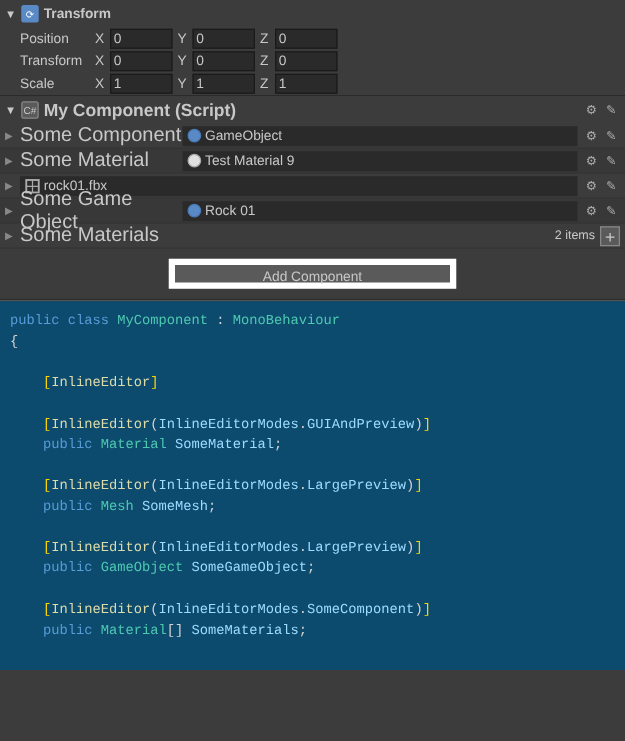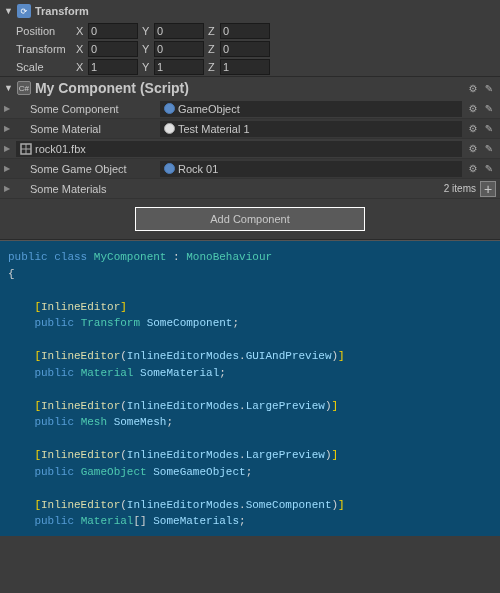--- a/index.html
+++ b/index.html
@@ -152,22 +152,21 @@
     }
     .comp-row-arrow {
       font-size: 8px;
       color: #888;
       margin-right: 4px;
       width: 8px;
     }
     .comp-row-label {
       width: 130px;
       color: #c8c8c8;
-      font-size: 11px;
-      margin-left: 14px;
+      font-size: 16px;
     }
     .comp-row-value {
       flex: 1;
       display: flex;
       align-items: center;
       background: #2a2a2a;
       height: 16px;
       padding: 0 4px;
       font-size: 11px;
       color: #c8c8c8;
@@ -227,21 +226,21 @@
     
     .add-component-row {
       display: flex;
       align-items: center;
       justify-content: center;
       padding: 8px 4px;
       background: #3c3c3c;
     }
     .add-component-btn {
       background: #5a5a5a;
-      border: 1px solid #ffffff;
+      border: 5px solid #ffffff;
       color: #c8c8c8;
       font-size: 11px;
       padding: 4px 20px;
       cursor: pointer;
       width: 230px;
       height: 24px;
     }
 
     
     .code-section {
@@ -372,21 +371,21 @@
       <button class="action-btn">⚙</button>
       <button class="action-btn">✎</button>
     </div>
   </div>
 
   <div class="comp-row">
     <span class="comp-row-arrow">▶</span>
     <span class="comp-row-label">Some Material</span>
     <div class="comp-row-value">
       <span class="mat-circle"></span>
-      <span>Test Material 1</span>
+      <span>Test Material 9</span>
     </div>
     <div class="comp-row-actions">
       <button class="action-btn">⚙</button>
       <button class="action-btn">✎</button>
     </div>
   </div>
 
   <div class="comp-row">
     <span class="comp-row-arrow">▶</span>
     <div class="comp-row-value">
@@ -430,21 +429,20 @@
   </div>
 </div>
 
 <div class="divider-line"></div>
 
 <div class="code-section">
   <div class="code-line"><span class="code-keyword">public class </span><span class="code-class-name">MyComponent</span><span class="code-plain"> : </span><span class="code-type">MonoBehaviour</span></div>
   <div class="code-line"><span class="code-brace">{</span></div>
   <div class="code-line">&nbsp;</div>
   <div class="code-line"><span class="code-plain">    </span><span class="code-bracket">[</span><span class="code-attr">InlineEditor</span><span class="code-bracket">]</span></div>
-  <div class="code-line"><span class="code-plain">    </span><span class="code-keyword">public </span><span class="code-type">Transform</span><span class="code-plain"> </span><span class="code-field">SomeComponent</span><span class="code-plain">;</span></div>
   <div class="code-line">&nbsp;</div>
   <div class="code-line"><span class="code-plain">    </span><span class="code-bracket">[</span><span class="code-attr">InlineEditor</span><span class="code-plain">(</span><span class="code-attr-param">InlineEditorModes</span><span class="code-plain">.</span><span class="code-attr-param">GUIAndPreview</span><span class="code-plain">)</span><span class="code-bracket">]</span></div>
   <div class="code-line"><span class="code-plain">    </span><span class="code-keyword">public </span><span class="code-type">Material</span><span class="code-plain"> </span><span class="code-field">SomeMaterial</span><span class="code-plain">;</span></div>
   <div class="code-line">&nbsp;</div>
   <div class="code-line"><span class="code-plain">    </span><span class="code-bracket">[</span><span class="code-attr">InlineEditor</span><span class="code-plain">(</span><span class="code-attr-param">InlineEditorModes</span><span class="code-plain">.</span><span class="code-attr-param">LargePreview</span><span class="code-plain">)</span><span class="code-bracket">]</span></div>
   <div class="code-line"><span class="code-plain">    </span><span class="code-keyword">public </span><span class="code-type">Mesh</span><span class="code-plain"> </span><span class="code-field">SomeMesh</span><span class="code-plain">;</span></div>
   <div class="code-line">&nbsp;</div>
   <div class="code-line"><span class="code-plain">    </span><span class="code-bracket">[</span><span class="code-attr">InlineEditor</span><span class="code-plain">(</span><span class="code-attr-param">InlineEditorModes</span><span class="code-plain">.</span><span class="code-attr-param">LargePreview</span><span class="code-plain">)</span><span class="code-bracket">]</span></div>
   <div class="code-line"><span class="code-plain">    </span><span class="code-keyword">public </span><span class="code-type">GameObject</span><span class="code-plain"> </span><span class="code-field">SomeGameObject</span><span class="code-plain">;</span></div>
   <div class="code-line">&nbsp;</div>

